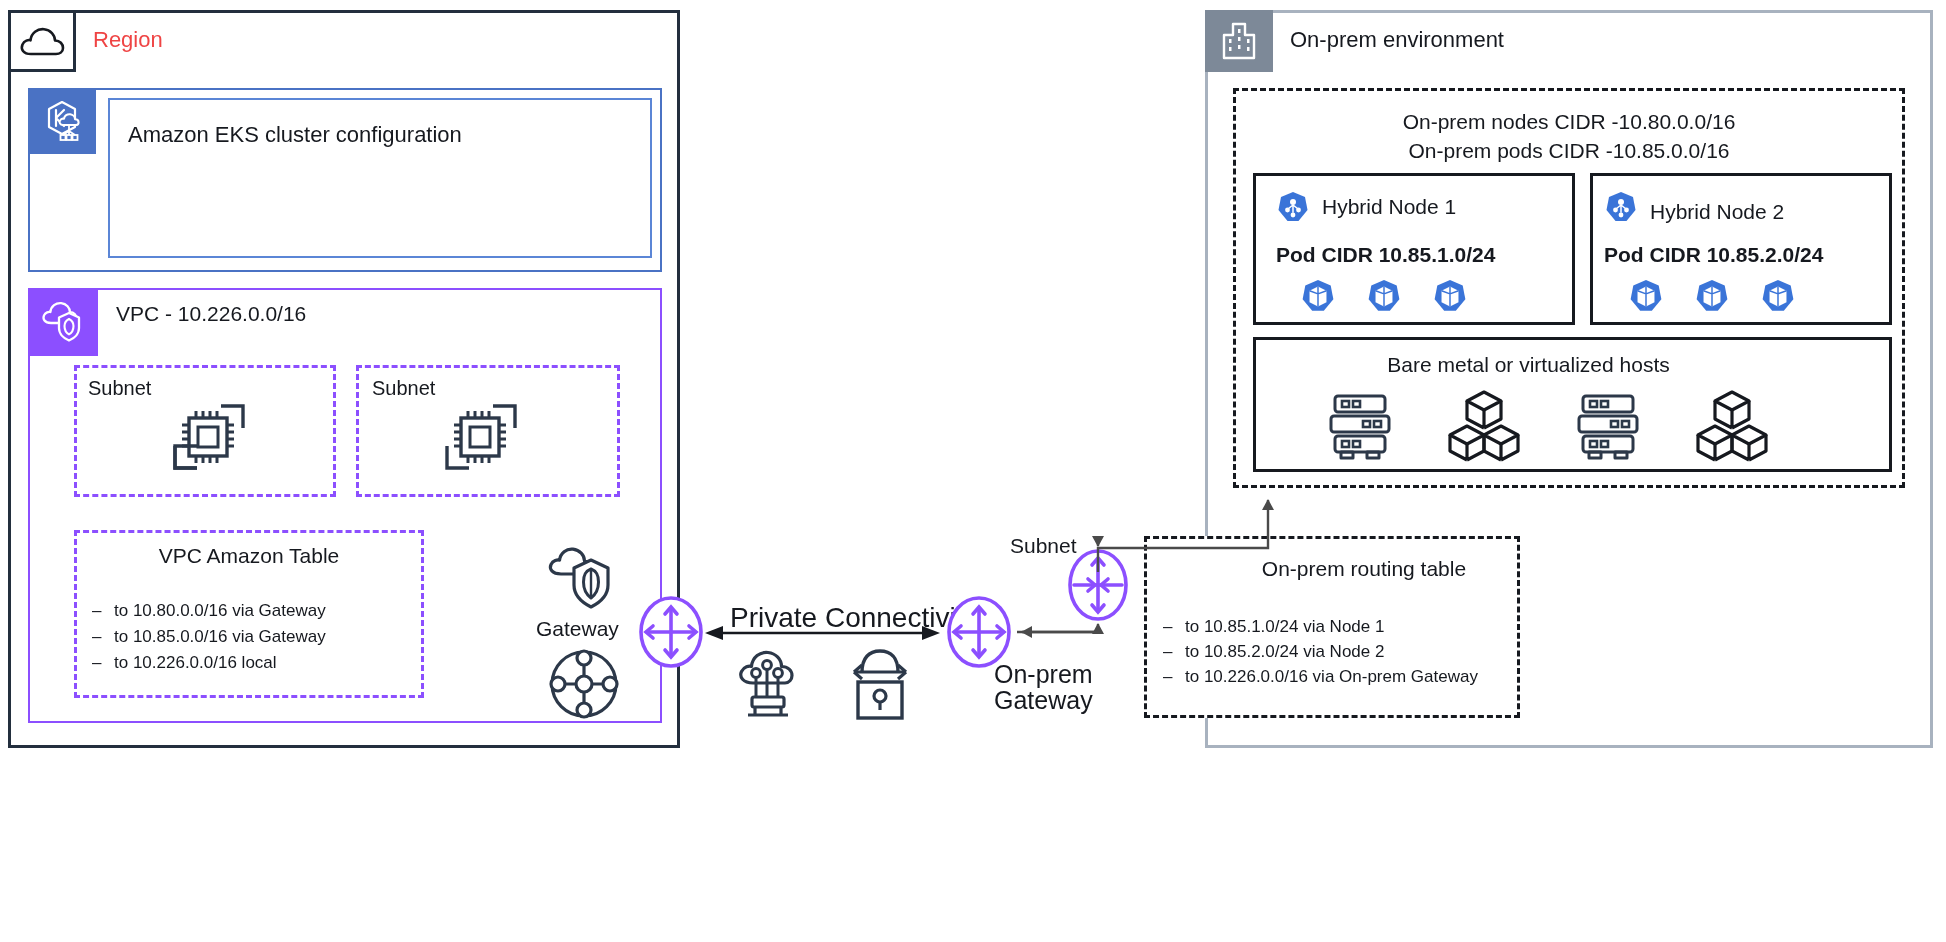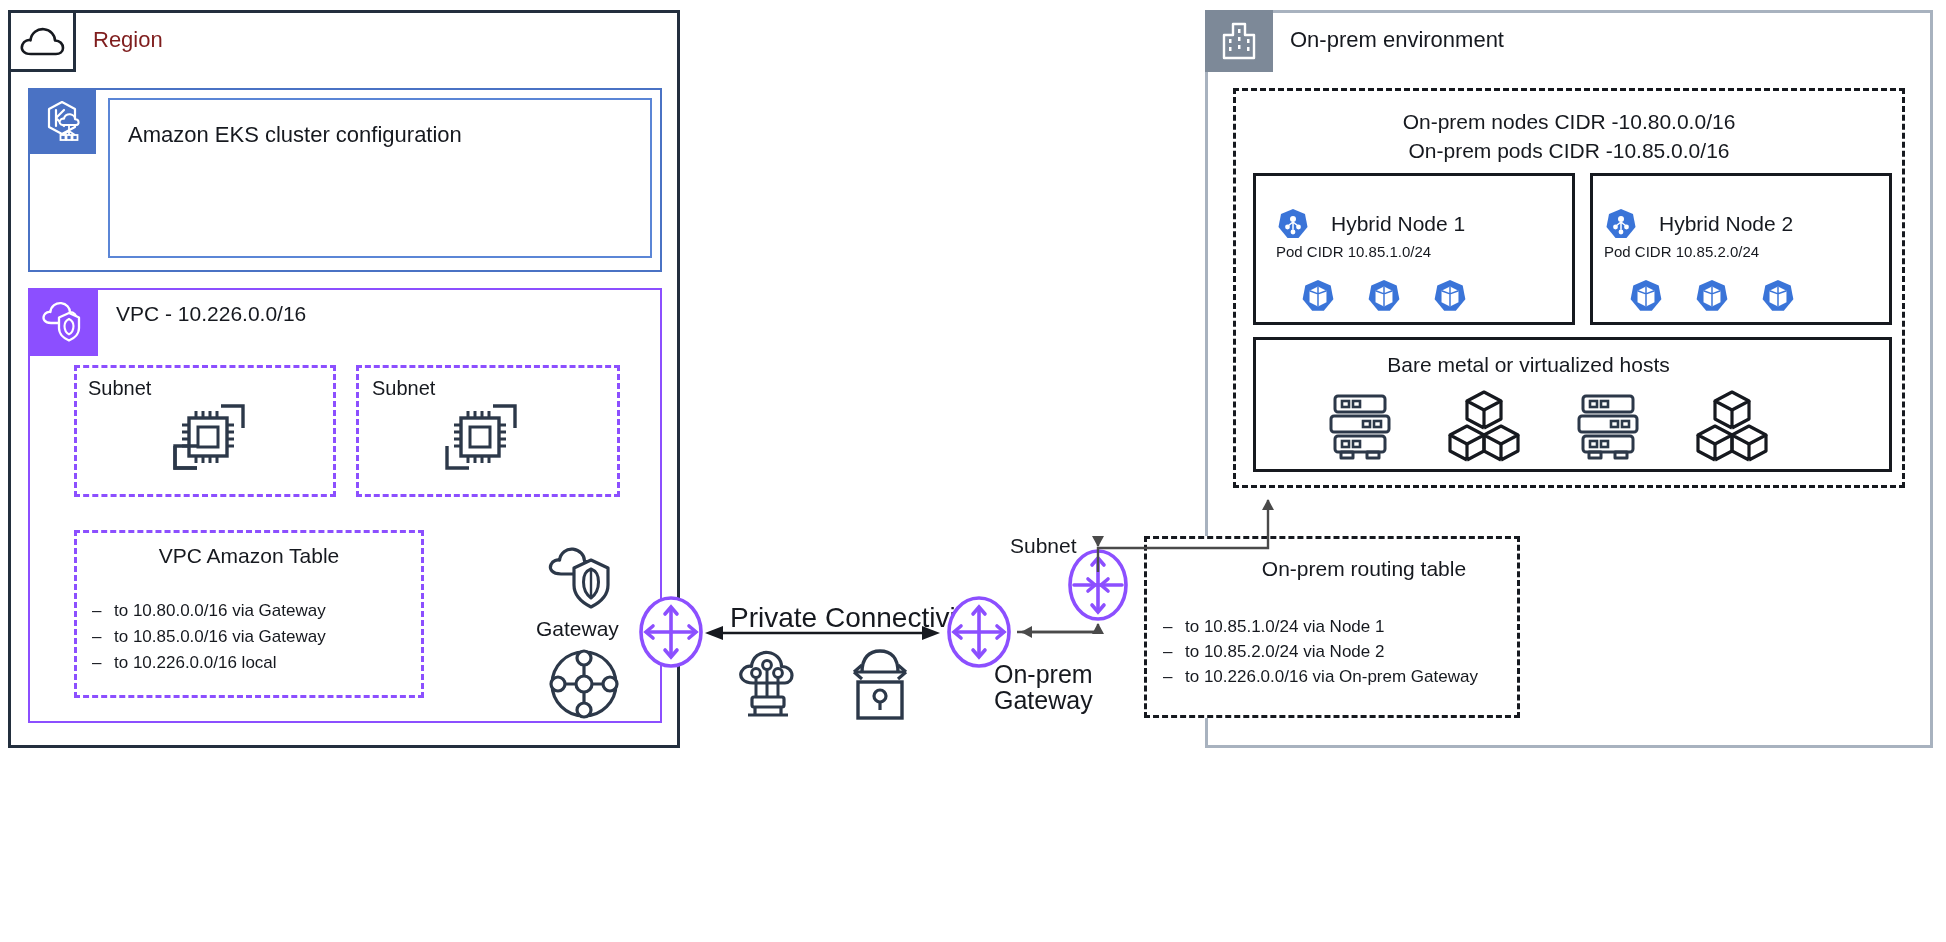--- a/index.html
+++ b/index.html
@@ -17,21 +17,21 @@
   
   #region-box {
     left:8px; top:10px; width:672px; height:738px;
     border:3px solid #232f3e; background:#fff;
   }
   #region-icon {
     left:8px; top:10px; width:68px; height:62px;
     border:3px solid #232f3e; background:#fff;
     display:flex; align-items:center; justify-content:center;
   }
-  #region-title { left:93px; top:27px; font-size:22px; color:#7f1d1d; }
+  #region-title { left:93px; top:27px; font-size:22px; color:#ef4444; }
 
   
   #eks-card {
     left:28px; top:88px; width:634px; height:184px;
     border:2.5px solid #4a72c4; background:#fff;
   }
   #eks-icon {
     left:28px; top:88px; width:68px; height:66px;
     background:#4a72c4;
     display:flex; align-items:center; justify-content:center;
@@ -106,25 +106,25 @@
     border:3px dashed #16191f; background:#fff;
   }
   #cidr-text {
     left:1233px; top:107px; width:672px; text-align:center;
     font-size:21px; line-height:29px;
   }
 
   .node-box { top:173px; height:152px; border:3px solid #16191f; background:#fff; }
   #node-1 { left:1253px; width:322px; }
   #node-2 { left:1590px; width:302px; }
-  .node-hdr { display:flex; align-items:center; gap:21px;margin-top:17px; }
+  .node-hdr { display:flex; align-items:center; gap:12px; }
   #node-1-hdr { left:1276px; top:190px; }
-  #node-2-hdr { left:1604px; top:190px; }
+  #node-2-hdr { left:1604px; top:190px;align-items:flex-end; }
   .node-title { font-size:21px; }
-  .node-cidr { font-size:15px; }
+  .node-cidr { font-size:21px;font-weight:bold; }
   #node-1-cidr { left:1276px; top:243px; }
   #node-2-cidr { left:1604px; top:243px; }
   .pods { display:flex; gap:30px; }
   #node-1-pods { left:1300px; top:278px; }
   #node-2-pods { left:1628px; top:278px; }
 
   #hosts-box {
     left:1253px; top:337px; width:639px; height:135px;
     border:3px solid #16191f; background:#fff;
   }

